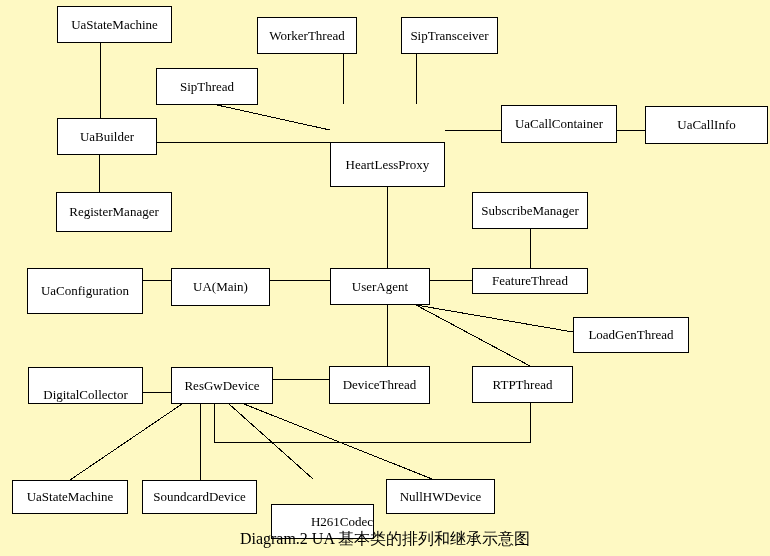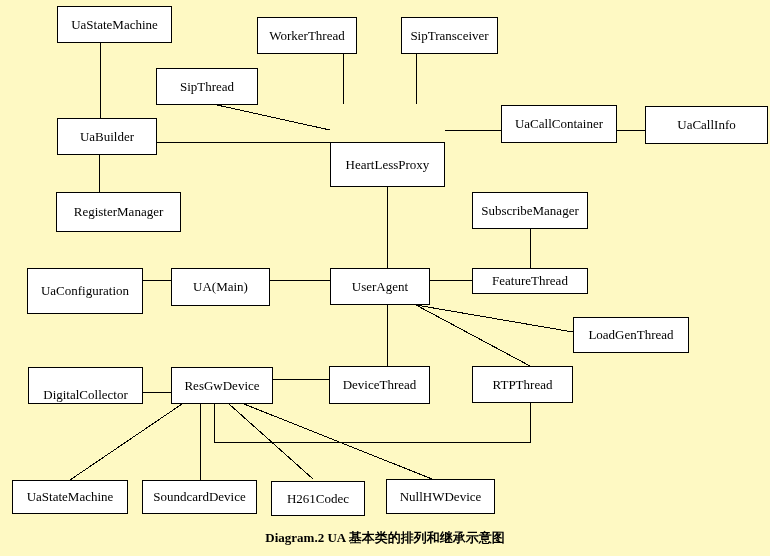--- a/index.html
+++ b/index.html
@@ -21,21 +21,21 @@
     box-sizing:border-box;
     border:1px solid #000000;
     background:#ffffff;
     display:flex;align-items:center;justify-content:center;
     font-size:13px;color:#000000;
     white-space:nowrap;
   }
   .caption{
     position:absolute;left:0;top:529px;width:770px;
     text-align:center;
-    font-weight:bold;font-size:13px;color:#000000;
+    font-weight:normal;font-size:16px;color:#000000;
   }
 </style>
 </head>
 <body>
 
 <div class="page">
   <svg class="edge-layer" id="edge-layer" viewBox="0 0 770 556">
       <polyline points="100,43 100,118"></polyline>
       <polyline points="99,155 99,192"></polyline>
       <polyline points="157,142 330,142"></polyline>
@@ -78,21 +78,21 @@
       </div>
       <div class="node" style="left: 501px; top: 105px; width: 116px; height: 38px;">
         <span>UaCallContainer</span>
       </div>
       <div class="node" style="left: 645px; top: 106px; width: 123px; height: 38px;">
         <span>UaCallInfo</span>
       </div>
       <div class="node" style="left: 57px; top: 118px; width: 100px; height: 37px;">
         <span>UaBuilder</span>
       </div>
-      <div class="node" style="left: 56px; top: 192px; width: 125px; height: 40px;">
+      <div class="node" style="left: 56px; top: 192px; width: 116px; height: 40px;">
         <span>RegisterManager</span>
       </div>
       <div class="node" style="left: 472px; top: 192px; width: 116px; height: 37px;">
         <span>SubscribeManager</span>
       </div>
       <div class="node" style="left: 27px; top: 268px; width: 116px; height: 46px;">
         <span>UaConfiguration</span>
       </div>
       <div class="node" style="left: 171px; top: 268px; width: 99px; height: 38px;">
         <span>UA(Main)</span>
@@ -117,21 +117,21 @@
       </div>
       <div class="node" style="left: 472px; top: 366px; width: 101px; height: 37px;">
         <span>RTPThread</span>
       </div>
       <div class="node" style="left: 12px; top: 480px; width: 116px; height: 34px;">
         <span>UaStateMachine</span>
       </div>
       <div class="node" style="left: 142px; top: 480px; width: 115px; height: 34px;">
         <span>SoundcardDevice</span>
       </div>
-      <div class="node" style="left: 271px; top: 481px; width: 94px; height: 35px;">
+      <div class="node" style="left: 271px; top: 504px; width: 103px; height: 35px; justify-content: flex-end;">
         <span>H261Codec</span>
       </div>
       <div class="node" style="left: 386px; top: 479px; width: 109px; height: 35px;">
         <span>NullHWDevice</span>
       </div>
     </div>
   <div class="caption">Diagram.2 UA 基本类的排列和继承示意图</div>
 </div>
 
 </body></html>

